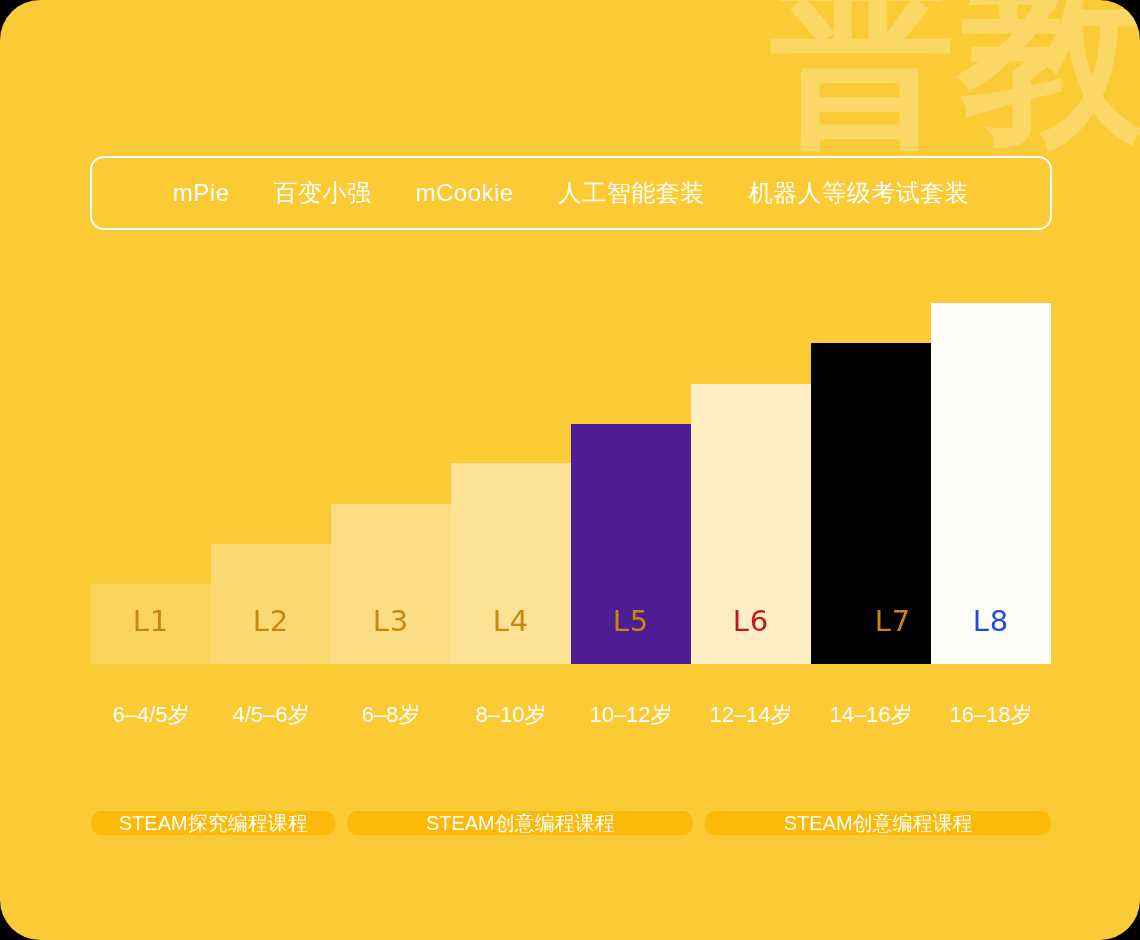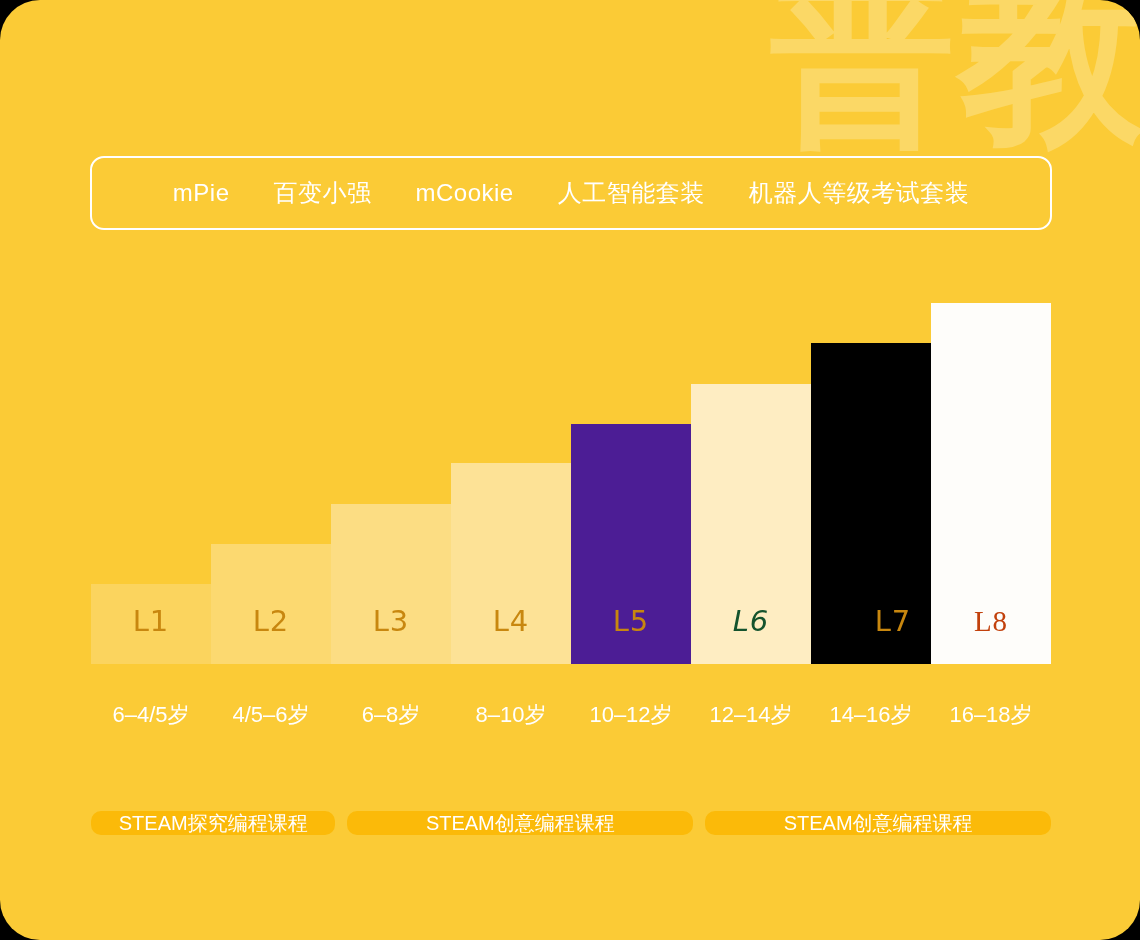--- a/index.html
+++ b/index.html
@@ -149,27 +149,27 @@
     <div class="bar" style="height: 41.6667%; background: rgb(252, 221, 131);">
       <span class="bar-label" style="color: rgb(200, 135, 15);">L3</span>
     </div>
     <div class="bar" style="height: 52.3438%; background: rgb(253, 226, 150);">
       <span class="bar-label" style="color: rgb(200, 135, 15);">L4</span>
     </div>
     <div class="bar" style="height: 62.5%; background: #4c1d95;">
       <span class="bar-label" style="color: rgb(200, 135, 15);">L5</span>
     </div>
     <div class="bar" style="height: 72.9167%; background: rgb(254, 237, 194);">
-      <span class="bar-label" style="color: #14532d; font-style: italic;">L6</span>
+      <span class="bar-label" style="color: #b91c1c;">L6</span>
     </div>
     <div class="bar" style="height: 83.5938%; background: #000000; padding-left: 44px;">
       <span class="bar-label" style="color: rgb(200, 135, 15);">L7</span>
     </div>
     <div class="bar" style="height: 94.0104%; background: rgb(254, 253, 250);">
-      <span class="bar-label" style="color: #c2410c; font-family: Liberation Serif, serif;">L8</span>
+      <span class="bar-label" style="color: #1d4ed8;">L8</span>
     </div>
   </div>
 
   <div id="ages">
     <div class="age" style="color: rgb(255, 255, 255);">6–4/5岁</div>
     <div class="age" style="color: rgb(255, 255, 255);">4/5–6岁</div>
     <div class="age" style="color: rgb(255, 255, 255);">6–8岁</div>
     <div class="age" style="color: rgb(255, 255, 255);">8–10岁</div>
     <div class="age" style="color: rgb(255, 255, 255);">10–12岁</div>
     <div class="age" style="color: rgb(255, 255, 255);">12–14岁</div>

